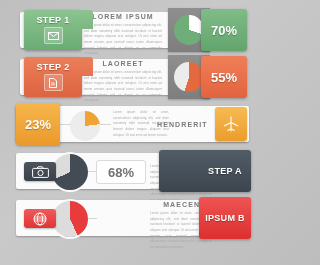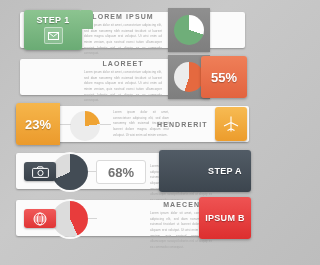--- a/index.html
+++ b/index.html
@@ -132,25 +132,36 @@
     <div class="textblock" style="left:76px;width:78px;">
       <div class="ttl">LOREM IPSUM</div>
       <div class="body">Lorem ipsum dolor sit amet, consectetuer adipiscing elit, sed diam nonummy nibh euismod tincidunt ut laoreet dolore magna aliquam erat volutpat. Ut wisi enim ad minim veniam, quis nostrud exerci tation ullamcorper suscipit lobortis nisl ut aliquip ex ea commodo consequat.</div>
     </div>
 
     <div class="plate" style="left:160px;">
       <div class="pie" style="left:6px;top:7px;width:30px;height:30px;
            background:conic-gradient(from 0deg,#ffffff 0 30%,#6fae79 30% 100%);"></div>
     </div>
 
+    <div class="pctbox green" style="right:10px;">70%</div>
   </div>
 
   <div class="row">
     <div class="panel"></div>
 
+    <div class="steptab orange-a">
+      <div class="notch orange-a2"></div>
+      <div class="lbl">STEP 2</div>
+      <div class="iconbox">
+        <svg width="8" height="10" viewBox="0 0 8 10">
+          <path d="M0.5 0.5 H5 L7.5 3 V9.5 H0.5 Z" fill="none" stroke="#ffffff" stroke-width="1"></path>
+          <path d="M2 5 H6 M2 6.8 H6" stroke="#ffffff" stroke-width=".8"></path>
+        </svg>
+      </div>
+    </div>
 
     <div class="textblock" style="left:76px;width:78px;">
       <div class="ttl">LAOREET</div>
       <div class="body">Lorem ipsum dolor sit amet, consectetuer adipiscing elit, sed diam nonummy nibh euismod tincidunt ut laoreet dolore magna aliquam erat volutpat. Ut wisi enim ad minim veniam, quis nostrud exerci tation ullamcorper suscipit lobortis nisl ut aliquip ex ea commodo consequat.</div>
     </div>
 
     <div class="plate" style="left:160px;">
       <div class="pie" style="left:6px;top:7px;width:30px;height:30px;
            background:conic-gradient(from 0deg,#e5693f 0 55%,#ececec 55% 100%);"></div>
     </div>

